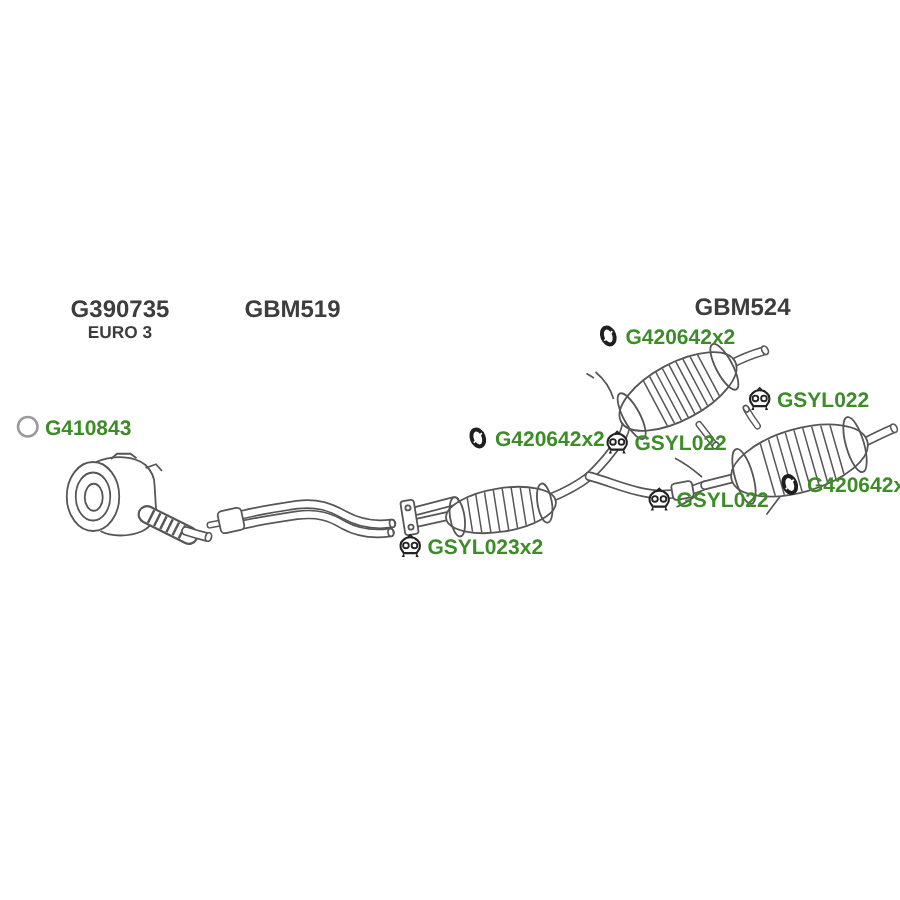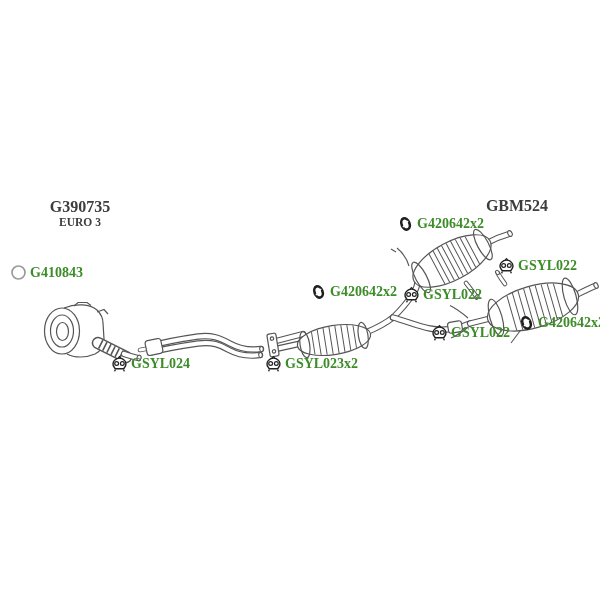--- a/index.html
+++ b/index.html
@@ -1,17 +1,17 @@
 <!DOCTYPE html>
 <html><head>
 <meta charset="utf-8">
 <style>
   html,body{margin:0;padding:0;background:#fff;}
   .canvas{position:relative;width:600px;height:436px;background:#fff;overflow:hidden;
-          font-family:Liberation Serif, serif;}
+          font-family:Liberation Sans, sans-serif;}
   .art{position:absolute;left:0;top:0;}
   .heading{position:absolute;text-align:center;color:#3d3d3d;width:100px;}
   .h-main{font-size:16px;font-weight:bold;line-height:18px;}
   .h-sub{font-size:11.5px;font-weight:bold;line-height:12px;}
   .part{position:absolute;display:flex;align-items:center;gap:3px;
         color:#3c8c28;font-size:14px;font-weight:bold;white-space:nowrap;cursor:pointer;justify-content:flex-end;}
   .ic{display:inline-flex;flex:0 0 auto;}
   
   path[data-tube]{stroke:#565656;fill:none;stroke-linecap:round;}
   path[data-tube="std"]{stroke-width:6.4;}
@@ -156,40 +156,35 @@
         <ellipse cx="-38.5" rx="6" ry="19"></ellipse>
         <ellipse cx="38.5" rx="6" ry="19"></ellipse>
       </g>
     </g>
   </svg>
 
   <div class="heading" style="left:30px;top:198px">
     <div class="h-main">G390735</div>
     <div class="h-sub">EURO 3</div>
   </div>
-  <div class="heading" style="left:467px;top:197px">
+  <div class="heading" style="left:145px;top:198px">
+    <div class="h-main">GBM519</div>
+  </div>
+  <div class="heading" style="left:445px;top:197px">
     <div class="h-main">GBM524</div>
   </div>
 
-  <div class="part" style="left:10px;top:264px">
+  <div class="part" style="left:10px;top:276px">
     <span class="ic">
         <svg width="17" height="17" viewBox="0 0 17 17">
           <use href="#ring-shape"></use>
         </svg>
       </span>
     <span>G410843</span>
   </div>
-  <div class="part" style="left:110px;top:354px">
-    <span class="ic">
-        <svg width="18" height="19" viewBox="0 0 19 19">
-          <use href="#hanger-shape"></use>
-        </svg>
-      </span>
-    <span>GSYL024</span>
-  </div>
   <div class="part" style="left:264px;top:354px">
     <span class="ic">
         <svg width="18" height="19" viewBox="0 0 19 19">
           <use href="#hanger-shape"></use>
         </svg>
       </span>
     <span>GSYL023x2</span>
   </div>
   <div class="part" style="left:311px;top:283px">
     <span class="ic">

